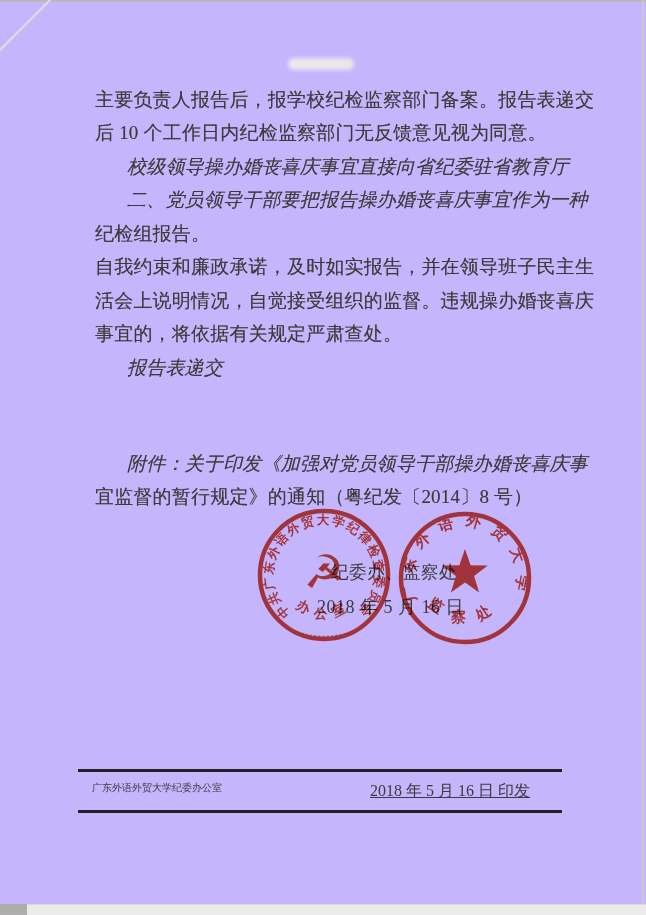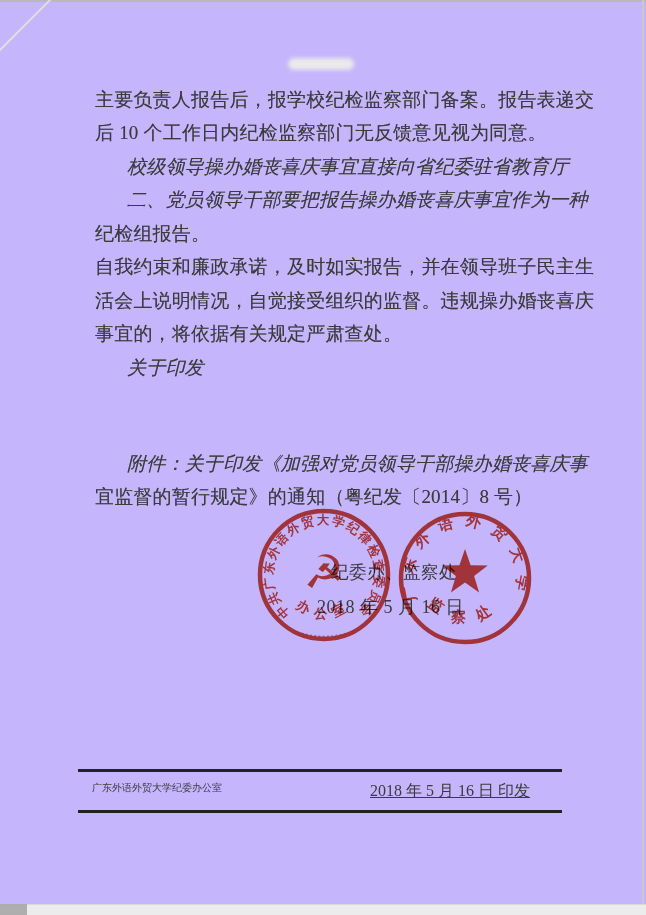--- a/index.html
+++ b/index.html
@@ -51,21 +51,21 @@
 
   <div class="body-text">
     <div class="tline">主要负责人报告后，报学校纪检监察部门备案。报告表递交</div>
     <div class="tline">后 10 个工作日内纪检监察部门无反馈意见视为同意。</div>
     <div class="tline indent">校级领导操办婚丧喜庆事宜直接向省纪委驻省教育厅</div>
     <div class="tline indent">二、党员领导干部要把报告操办婚丧喜庆事宜作为一种</div>
     <div class="tline">纪检组报告。</div>
     <div class="tline">自我约束和廉政承诺，及时如实报告，并在领导班子民主生</div>
     <div class="tline">活会上说明情况，自觉接受组织的监督。违规操办婚丧喜庆</div>
     <div class="tline">事宜的，将依据有关规定严肃查处。</div>
-    <div class="tline indent">关于印发</div>
+    <div class="tline indent">报告表递交</div>
   </div>
 
   <div class="att-text">
     <div class="tline indent">附件：关于印发《加强对党员领导干部操办婚丧喜庆事</div>
     <div class="tline">宜监督的暂行规定》的通知（粤纪发〔2014〕8 号）</div>
   </div>
 
   <div class="sig-issuer">纪委办、监察处</div>
   <div class="sig-date">2018 年 5 月 16 日</div>
 

